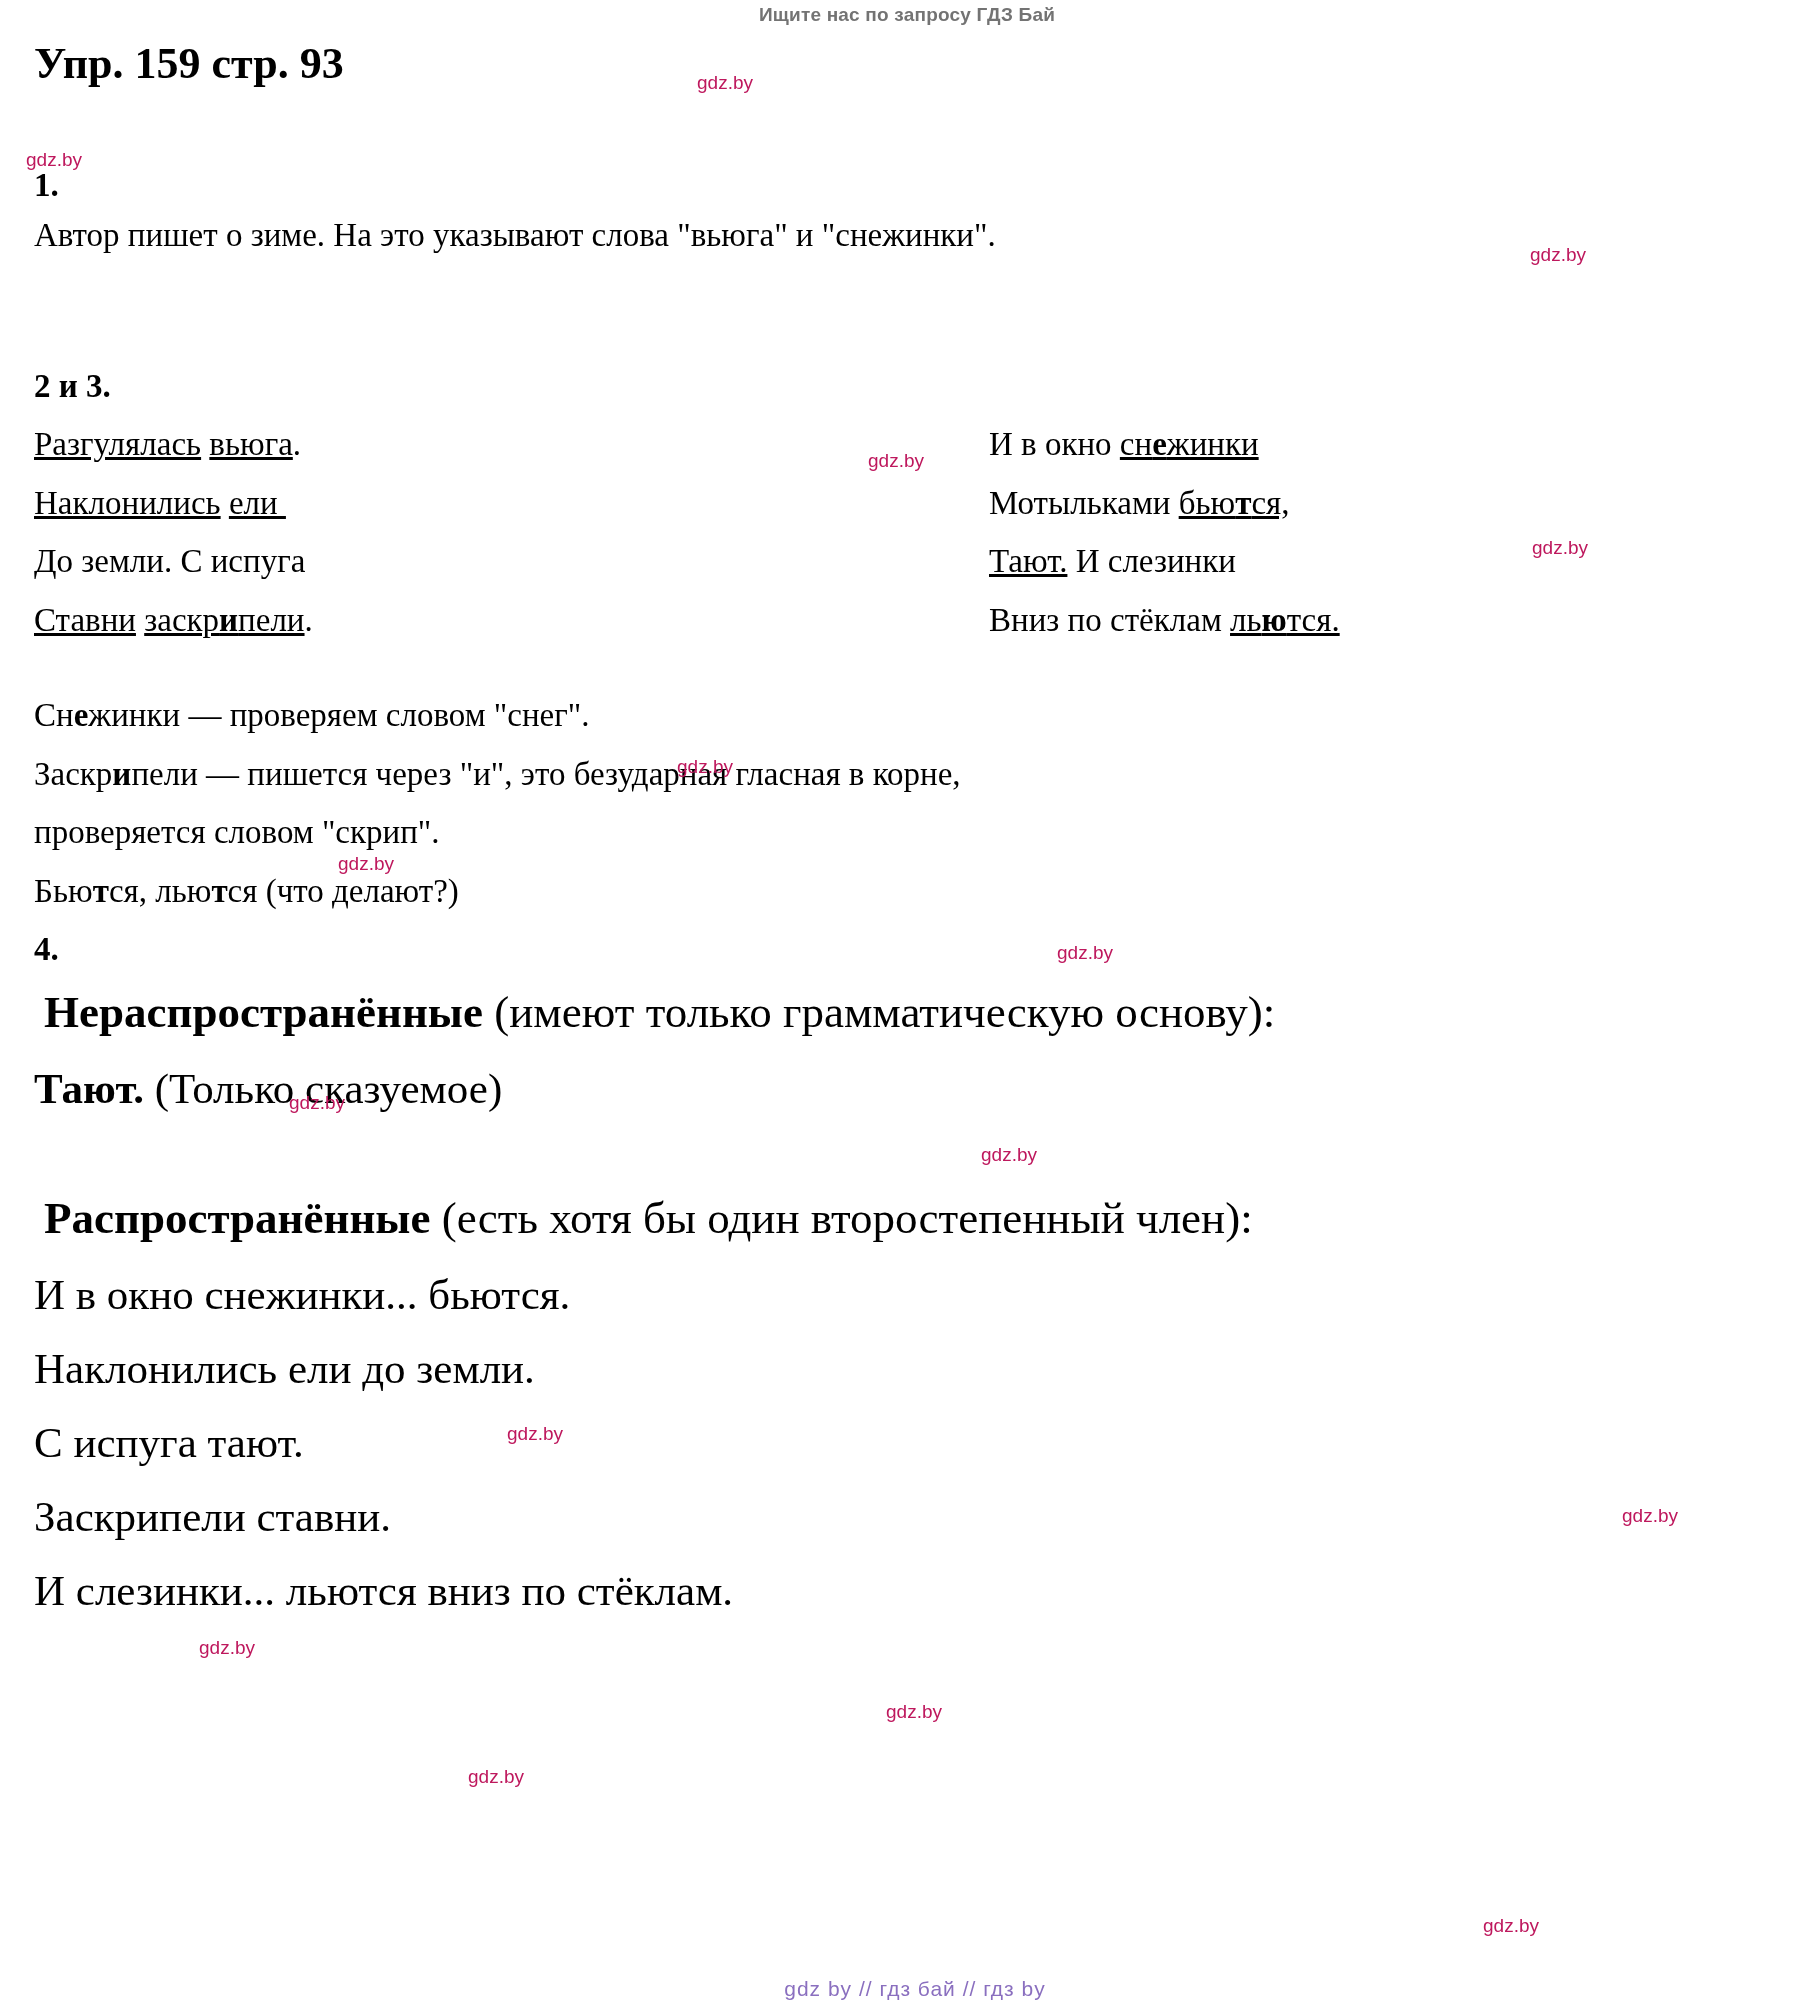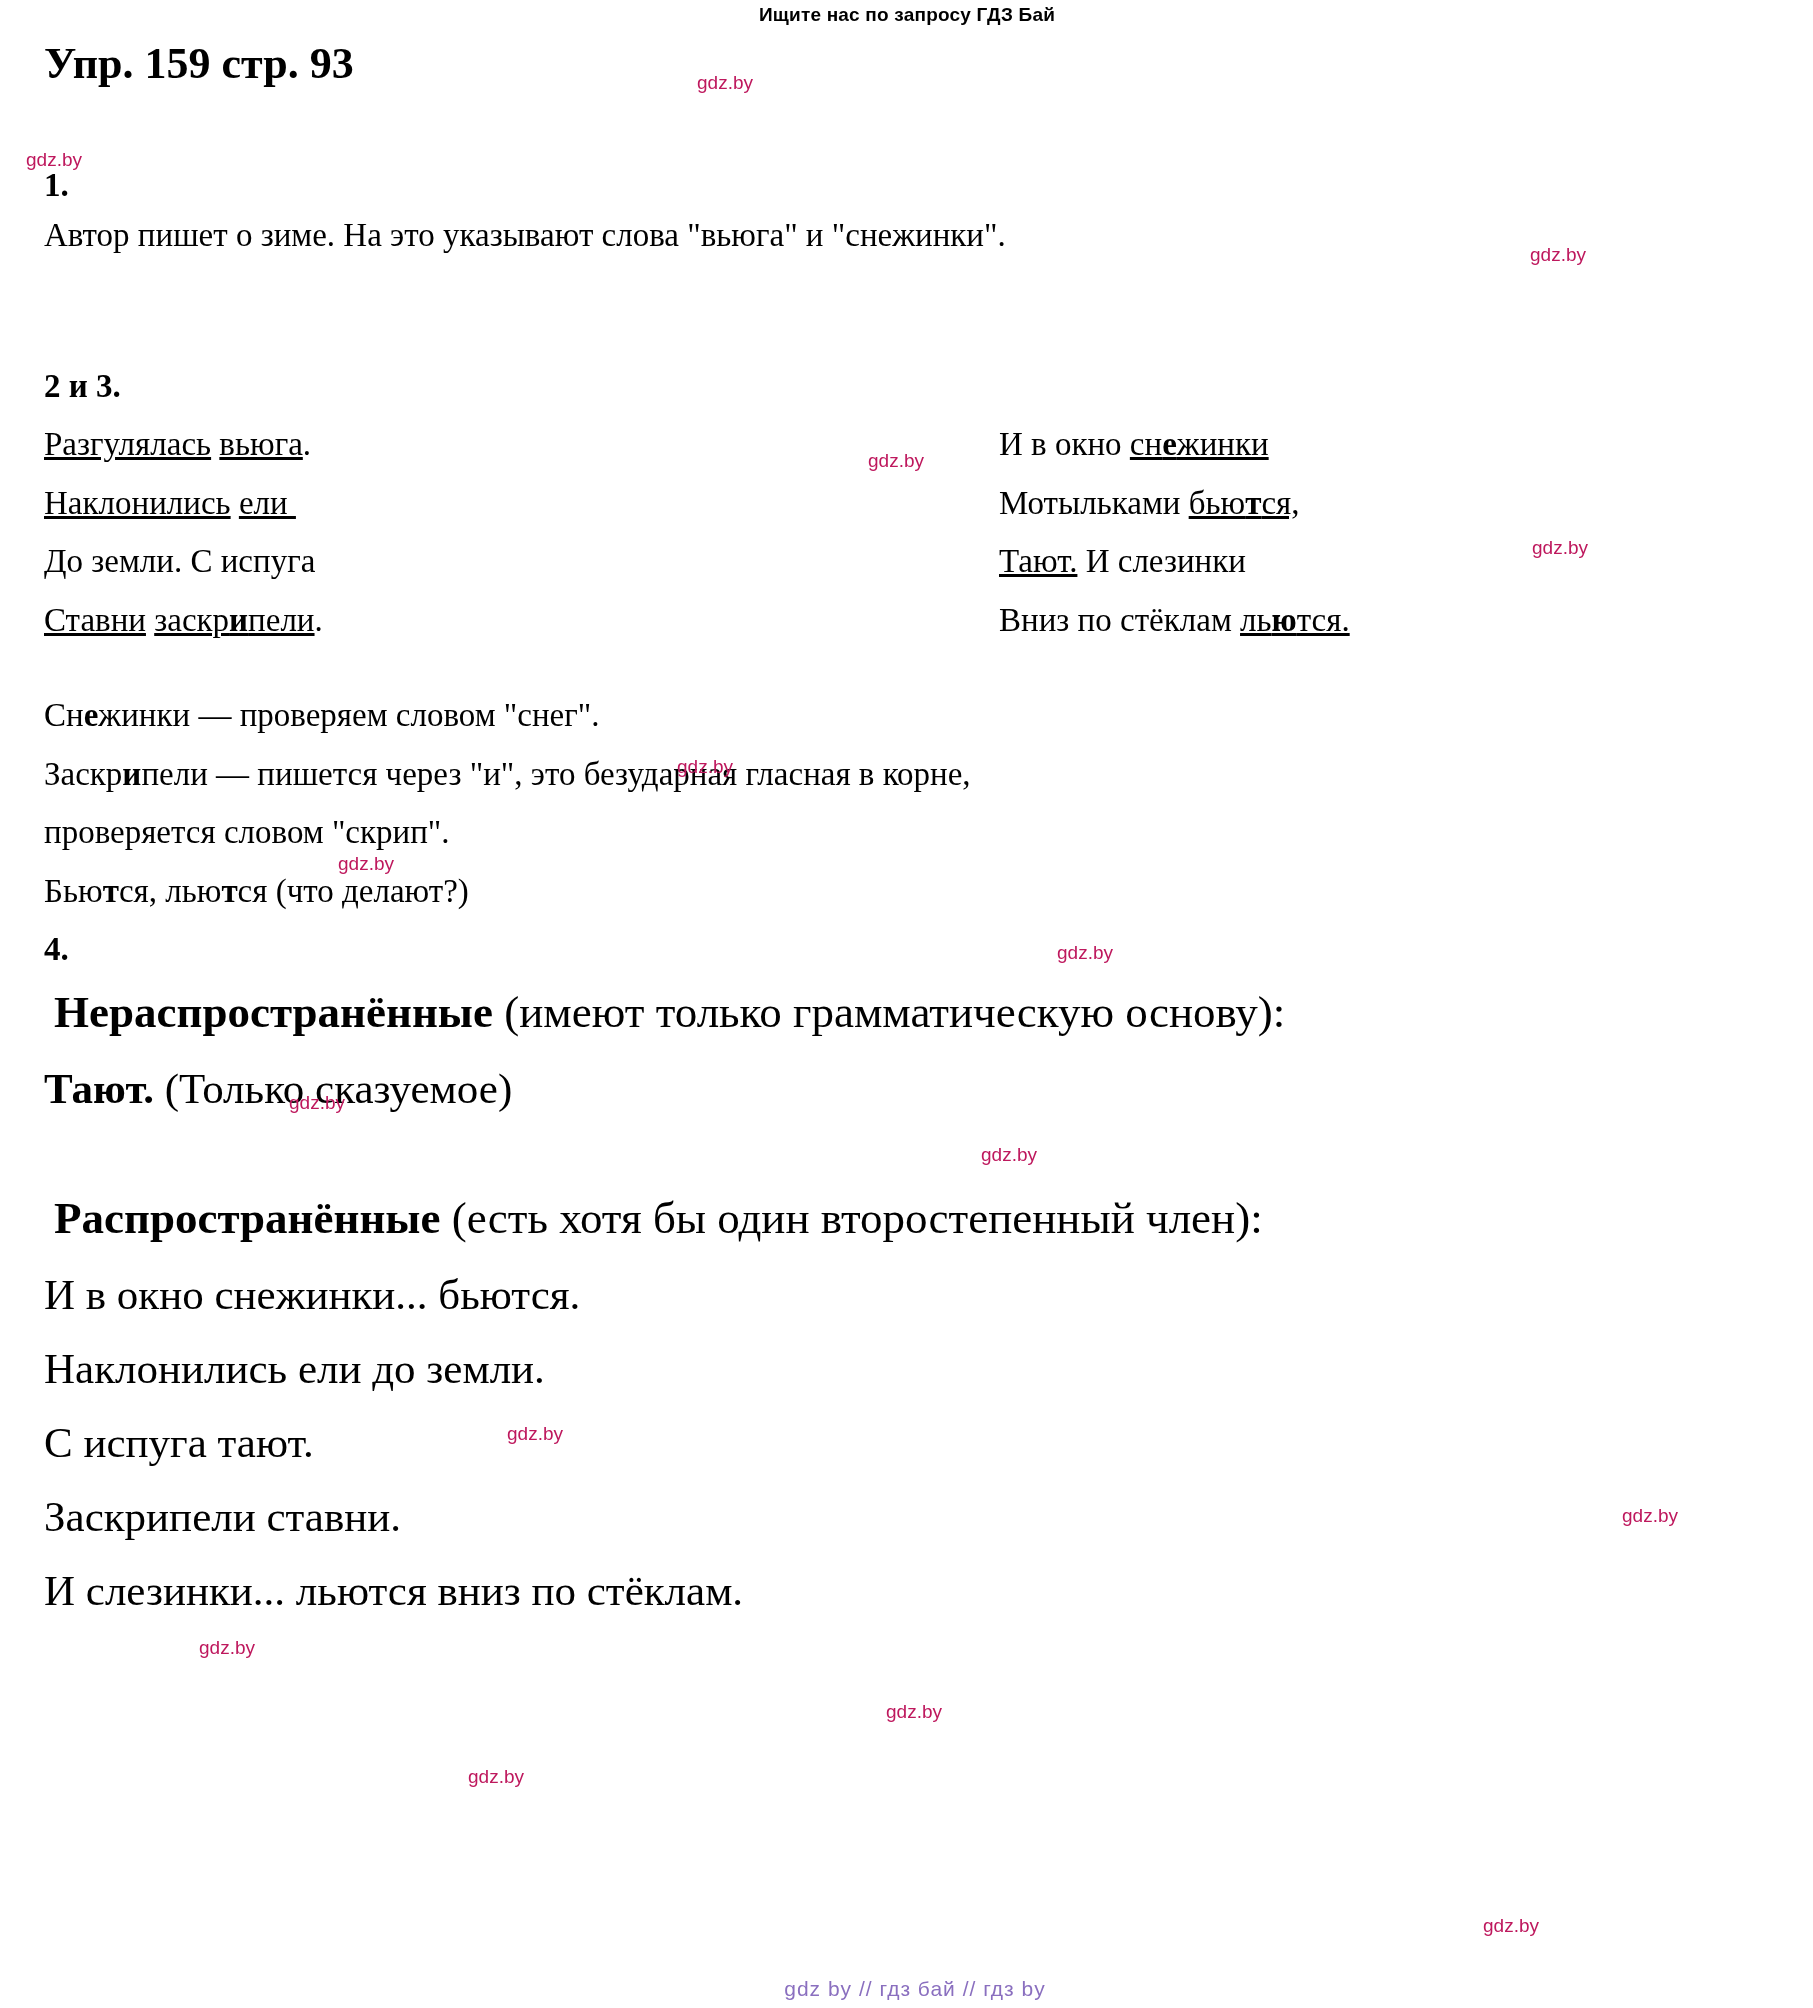--- a/index.html
+++ b/index.html
@@ -23,30 +23,30 @@
     box-sizing: border-box;
   }
 
   
   .promo {
     position: absolute;
     top: 4px;
     left: 0;
     width: 100%;
     text-align: center;
-    color: #000000;
+    color: #737373;
     font-family: "Liberation Sans", sans-serif;
     font-size: 19px;
     font-weight: bold;
     letter-spacing: 0.2px;
   }
 
   .content {
     position: absolute;
-    left: 44px;
+    left: 34px;
     top: 36px;
     width: 1711px;
   }
 
   h1.title {
     font-family: "Liberation Serif", serif;
     font-weight: bold;
     font-size: 44px;
     margin: 0 0 0 0;
     line-height: 1.25;

